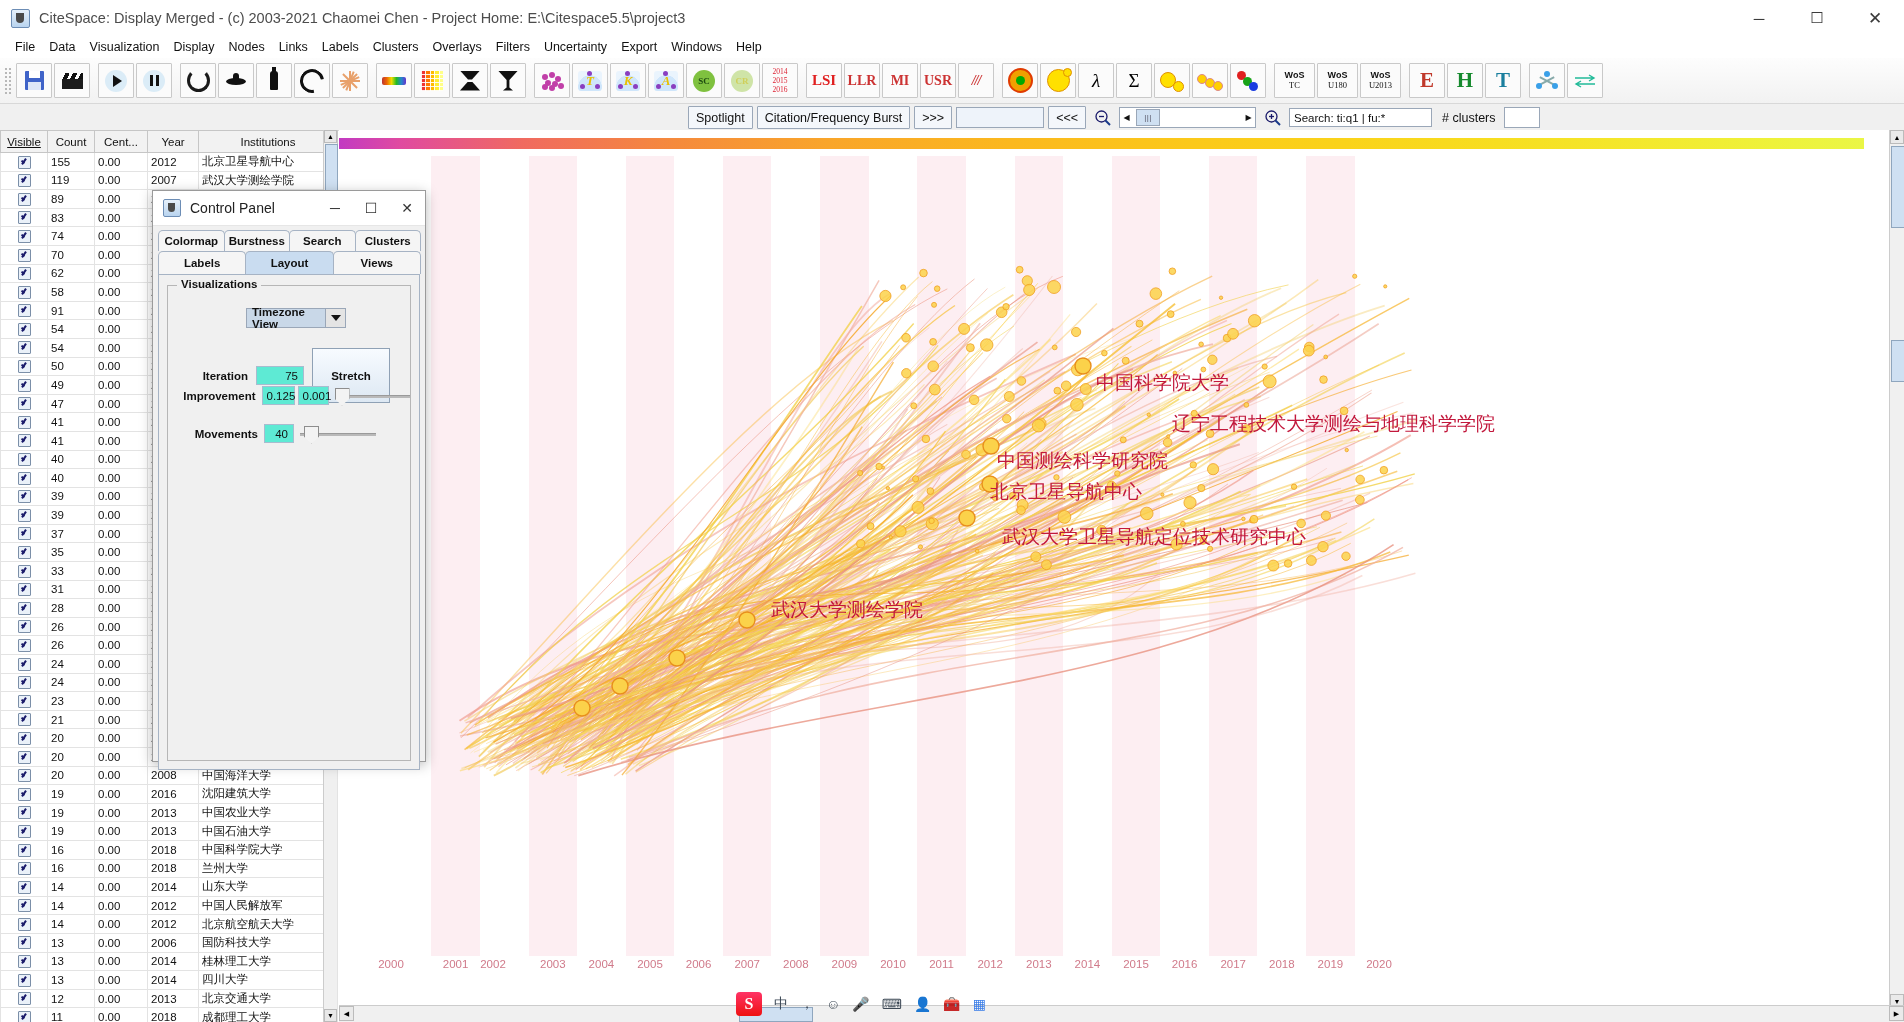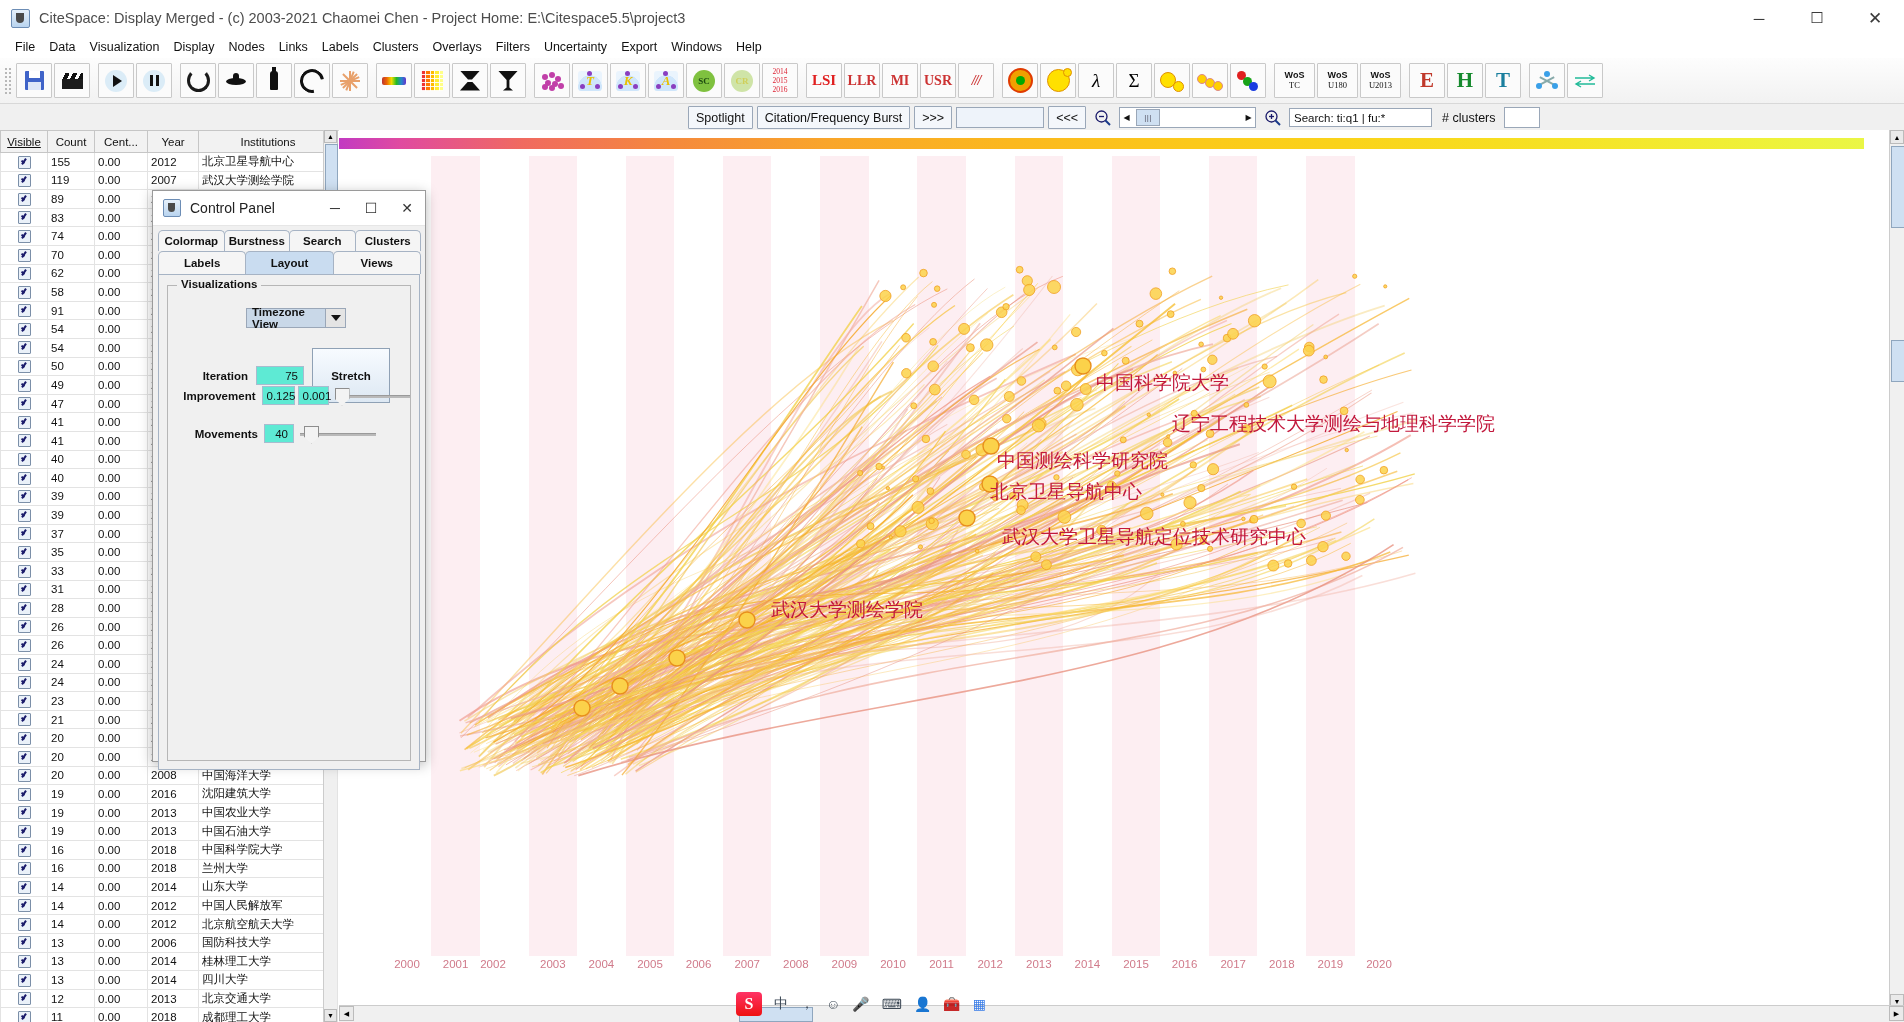--- a/index.html
+++ b/index.html
@@ -1245,21 +1245,21 @@
     <div id="labels">
         <div class="nodelabel" style="left: 757px; top: 240px;">中国科学院大学</div>
         <div class="nodelabel" style="left: 833px; top: 281px;">辽宁工程技术大学测绘与地理科学学院</div>
         <div class="nodelabel" style="left: 658px; top: 318px;">中国测绘科学研究院</div>
         <div class="nodelabel" style="left: 651px; top: 349px;">北京卫星导航中心</div>
         <div class="nodelabel" style="left: 663px; top: 394px;">武汉大学卫星导航定位技术研究中心</div>
         <div class="nodelabel" style="left: 432px; top: 467px;">武汉大学测绘学院</div>
       </div>
 
     <div class="axis" id="axis">
-        <span style="left: 68px;">2000</span>
+        <span style="left: 52px;">2000</span>
         <span style="left: 116.6px;">2001</span>
         <span style="left: 154px;">2002</span>
         <span style="left: 213.8px;">2003</span>
         <span style="left: 262.4px;">2004</span>
         <span style="left: 311px;">2005</span>
         <span style="left: 359.6px;">2006</span>
         <span style="left: 408.2px;">2007</span>
         <span style="left: 456.8px;">2008</span>
         <span style="left: 505.4px;">2009</span>
         <span style="left: 554px;">2010</span>

